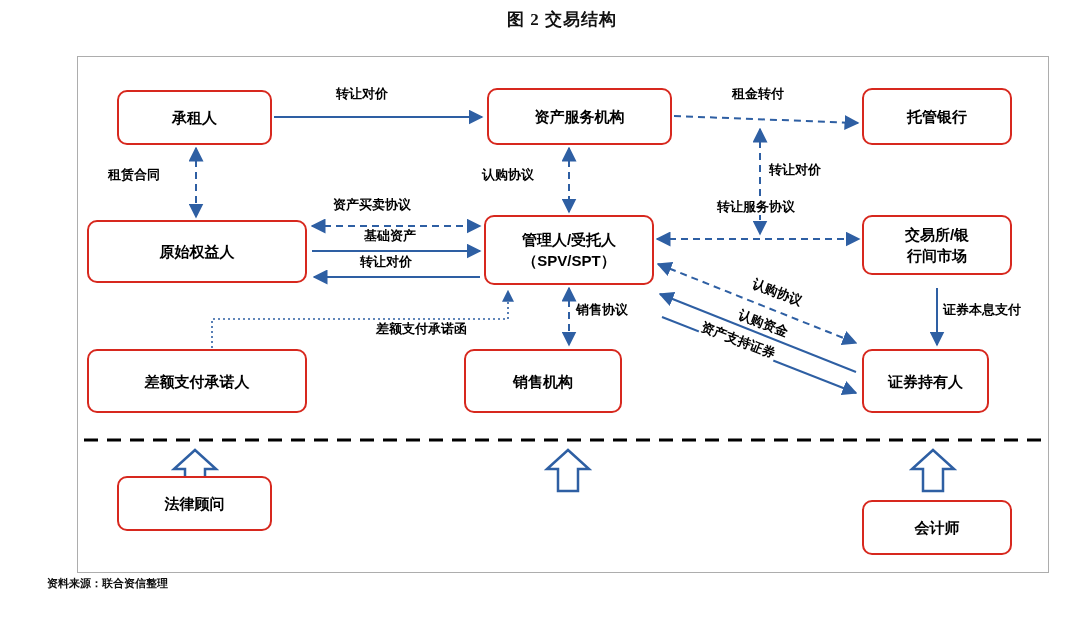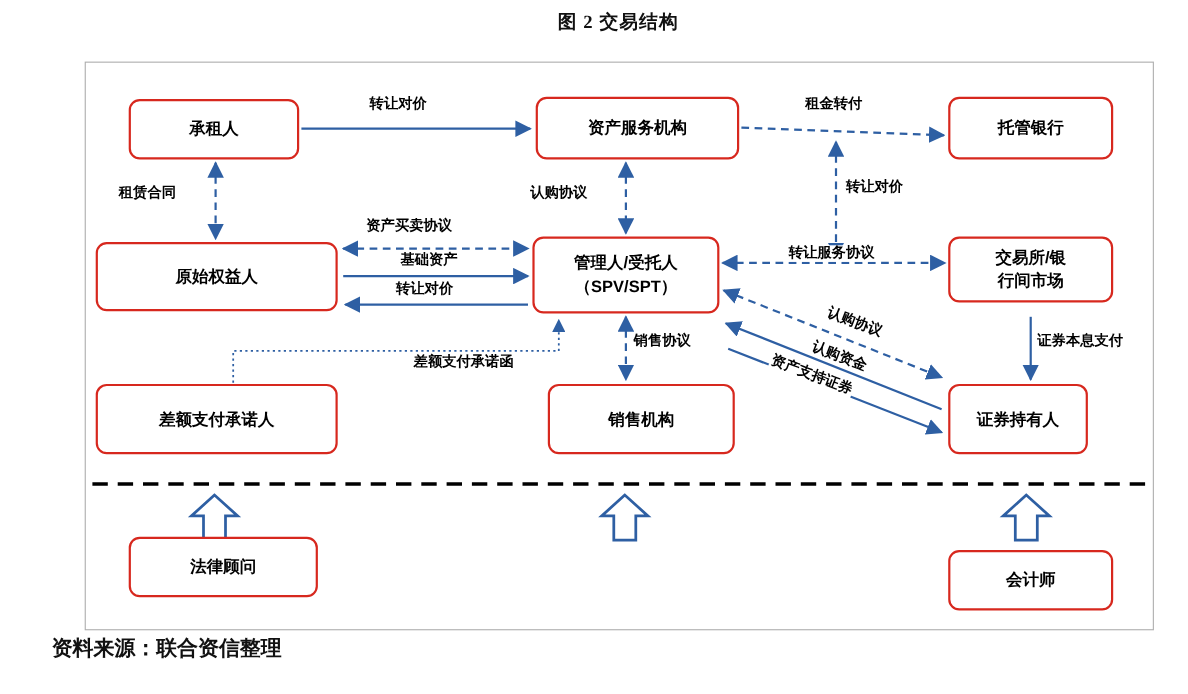--- a/index.html
+++ b/index.html
@@ -38,21 +38,21 @@
     color:#000;
   }
   .elabel{
     position:absolute;font-weight:bold;font-size:13px;background:#fff;
     padding:0 2px;white-space:nowrap;line-height:1.15;color:#000;
   }
   .elabel.rot{transform:translate(-50%,-50%) rotate(21deg);padding:0 1px;}
   .source{
     position:absolute;left:25px;top:576px;
     font-family:"Liberation Serif","DejaVu Serif",serif;
-    font-weight:bold;font-size:19px;
+    font-weight:bold;font-size:11px;
   }
 </style>
 </head>
 <body>
 
 <div class="page">
 
   <div class="title">图 2 交易结构</div>
 
   <div class="frame"></div>
@@ -103,42 +103,42 @@
     <span>管理人/受托人</span>
     <span>（SPV/SPT）</span>
   </div>
   <div class="node" style="left:840px;top:215px;width:150px;height:60px">
     <span>交易所/银</span>
     <span>行间市场</span>
   </div>
   <div class="node" style="left:65px;top:349px;width:220px;height:64px">
     <span>差额支付承诺人</span>
   </div>
-  <div class="node" style="left:476px;top:349px;width:170px;height:64px">
+  <div class="node" style="left:442px;top:349px;width:158px;height:64px">
     <span>销售机构</span>
   </div>
   <div class="node" style="left:840px;top:349px;width:127px;height:64px">
     <span>证券持有人</span>
   </div>
-  <div class="node" style="left:95px;top:488px;width:172px;height:55px">
+  <div class="node" style="left:95px;top:476px;width:155px;height:55px">
     <span>法律顾问</span>
   </div>
   <div class="node" style="left:840px;top:500px;width:150px;height:55px">
     <span>会计师</span>
   </div>
 
   <div class="elabel" style="left:312px;top:87px">转让对价</div>
   <div class="elabel" style="left:708px;top:87px">租金转付</div>
   <div class="elabel" style="left:84px;top:168px">租赁合同</div>
   <div class="elabel" style="left:458px;top:168px">认购协议</div>
   <div class="elabel" style="left:745px;top:163px">转让对价</div>
   <div class="elabel" style="left:309px;top:198px">资产买卖协议</div>
   <div class="elabel" style="left:340px;top:229px">基础资产</div>
   <div class="elabel" style="left:336px;top:255px">转让对价</div>
-  <div class="elabel" style="left:693px;top:223px">转让服务协议</div>
+  <div class="elabel" style="left:693px;top:200px">转让服务协议</div>
   <div class="elabel" style="left:919px;top:303px">证券本息支付</div>
   <div class="elabel" style="left:552px;top:303px">销售协议</div>
   <div class="elabel" style="left:352px;top:322px">差额支付承诺函</div>
   <div class="elabel rot" style="left:755px;top:293px">认购协议</div>
   <div class="elabel rot" style="left:741px;top:324px">认购资金</div>
   <div class="elabel rot" style="left:716px;top:341px">资产支持证券</div>
 
   <div class="source">资料来源：联合资信整理</div>
 
 </div>

